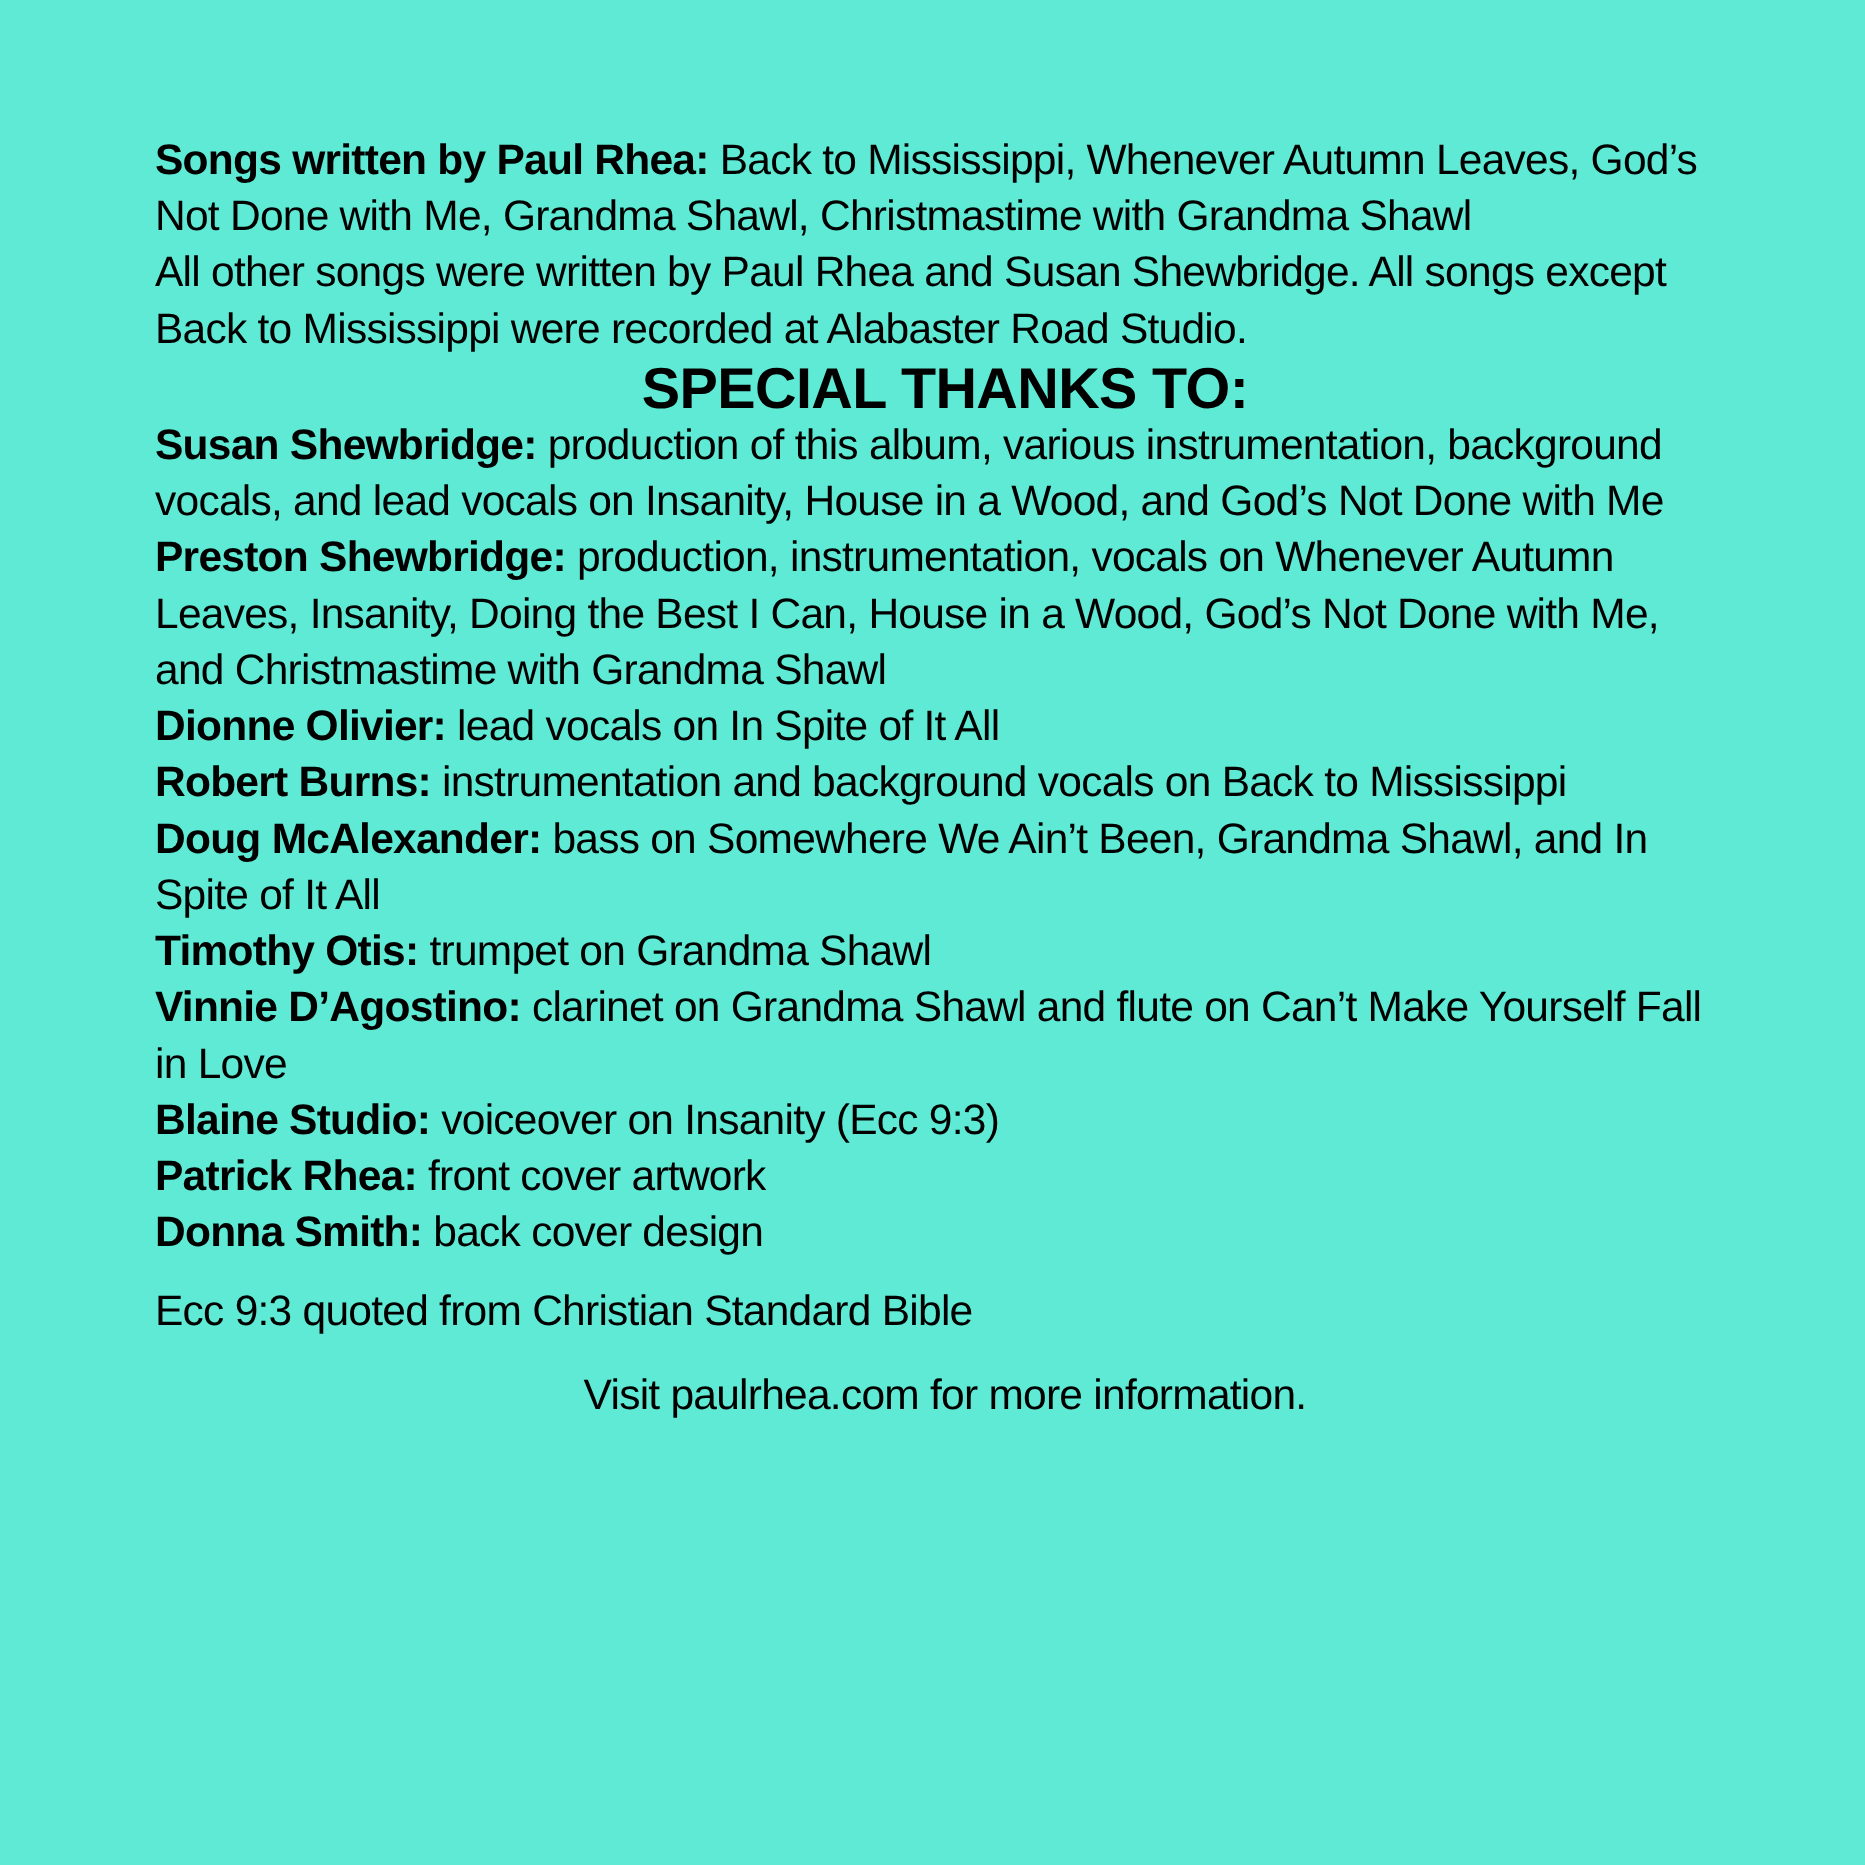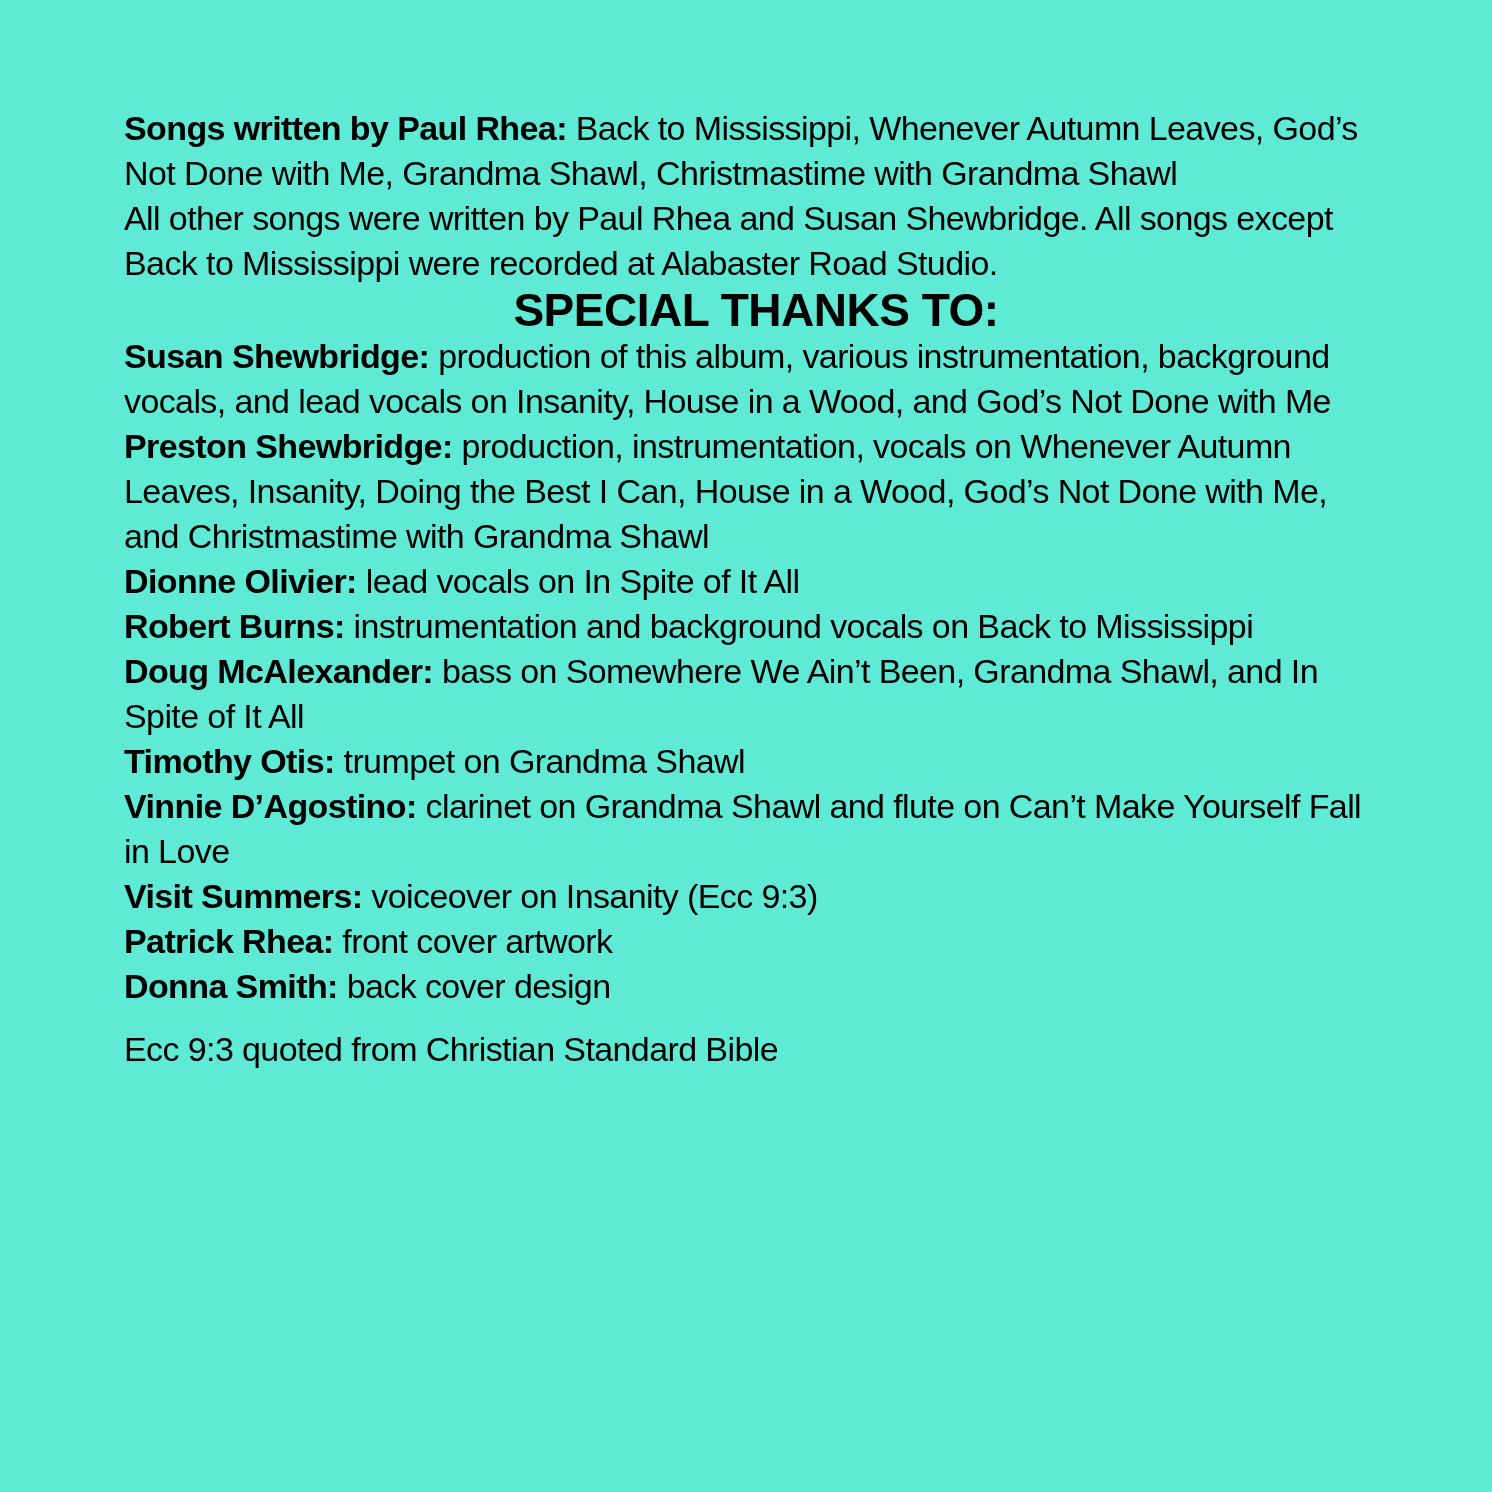--- a/index.html
+++ b/index.html
@@ -50,21 +50,22 @@
   <p class="heading">SPECIAL THANKS TO:</p>
 
   <div id="credits">
       <p class="credit"><span class="b">Susan Shewbridge:</span><span> production of this album, various instrumentation, background vocals, and lead vocals on Insanity, House in a Wood, and God’s Not Done with Me</span></p>
       <p class="credit"><span class="b">Preston Shewbridge:</span><span> production, instrumentation, vocals on Whenever Autumn Leaves, Insanity, Doing the Best I Can, House in a Wood, God’s Not Done with Me, and Christmastime with Grandma Shawl</span></p>
       <p class="credit"><span class="b">Dionne Olivier:</span><span> lead vocals on In Spite of It All</span></p>
       <p class="credit"><span class="b">Robert Burns:</span><span> instrumentation and background vocals on Back to Mississippi</span></p>
       <p class="credit"><span class="b">Doug McAlexander:</span><span> bass on Somewhere We Ain’t Been, Grandma Shawl, and In Spite of It All</span></p>
       <p class="credit"><span class="b">Timothy Otis:</span><span> trumpet on Grandma Shawl</span></p>
       <p class="credit"><span class="b">Vinnie D’Agostino:</span><span> clarinet on Grandma Shawl and flute on Can’t Make Yourself Fall in Love</span></p>
-      <p class="credit"><span class="b">Visit Summers:</span><span> voiceover on Insanity (Ecc 9:3)</span></p>
+      <p class="credit"><span class="b">Blaine Studio:</span><span> voiceover on Insanity (Ecc 9:3)</span></p>
       <p class="credit"><span class="b">Patrick Rhea:</span><span> front cover artwork</span></p>
       <p class="credit"><span class="b">Donna Smith:</span><span> back cover design</span></p>
     </div>
 
   <p class="footnote">Ecc 9:3 quoted from Christian Standard Bible</p>
 
+  <p class="footer">Visit paulrhea.com for more information.</p>
 
 </div>
 
 </body></html>

